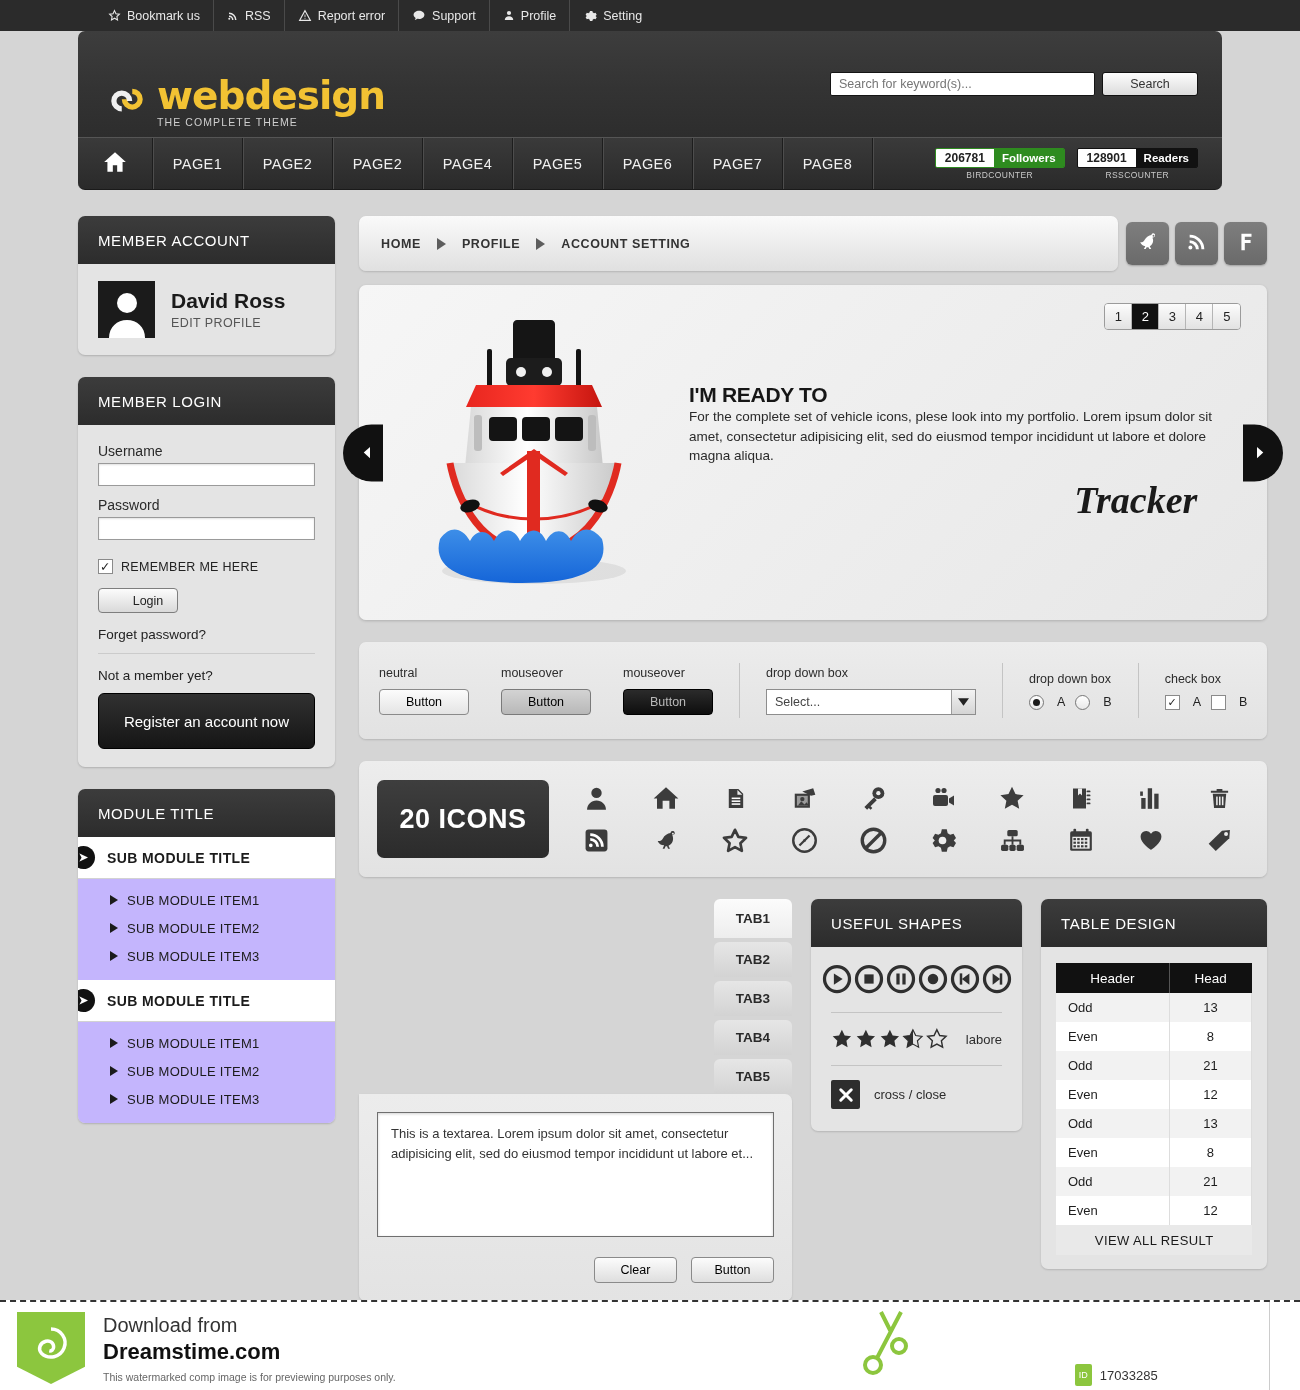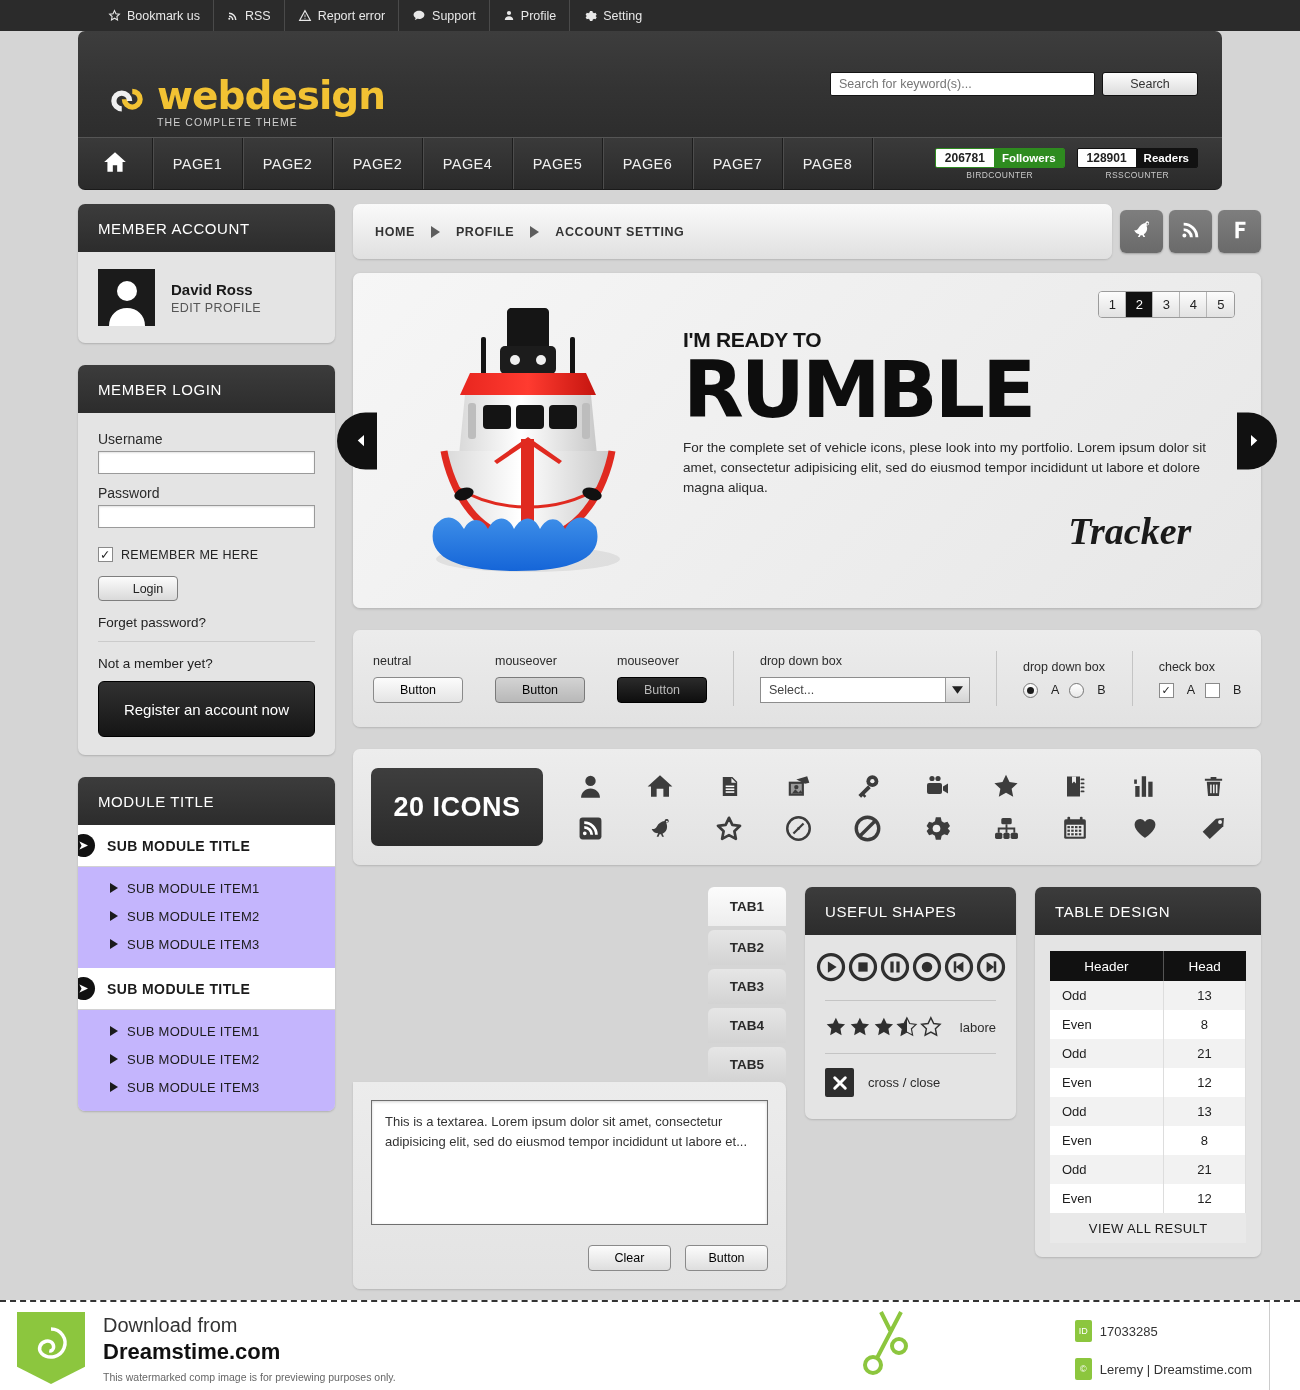--- a/index.html
+++ b/index.html
@@ -72,37 +72,37 @@
   .counters{margin-left:auto;display:flex;align-items:center;gap:12px;padding-right:24px;}
   .counter{display:flex;flex-direction:column;align-items:center;gap:2px;}
   .counter-row{display:flex;height:20px;border-radius:2px;overflow:hidden;}
   .counter-num{background:#fff;color:#222;font-size:12px;font-weight:bold;padding:0 9px;display:flex;align-items:center;}
   .counter-lab{color:#fff;font-size:11.5px;font-weight:bold;padding:0 8px;display:flex;align-items:center;}
   .cgreen{background:#2e8b1f;} .cgreen-b{border:1px solid #2e8b1f;}
   .cdark{background:#111;} .cdark-b{border:1px solid #111;}
   .counter-cap{font-size:8.5px;color:#c9c9c9;letter-spacing:.4px;}
 
   
-  .body{display:flex;gap:18px;margin-top:14px;}
+  .body{display:flex;gap:24px;margin-top:26px;}
   .sidebar{width:257px;flex:0 0 257px;}
   .content{flex:1;}
 
   .panel{border-radius:7px;overflow:hidden;margin-bottom:22px;background:#e4e4e4;
          box-shadow:0 1px 2px rgba(0,0,0,.18);}
   .panel-head{
     height:48px;display:flex;align-items:center;padding:0 20px;
     background:linear-gradient(#3c3c3c,#2c2c2c);
     color:#fff;font-size:15px;letter-spacing:.6px;
   }
   .panel-body{padding:18px 20px;}
 
   
   .member{display:flex;align-items:center;gap:16px;padding:17px 20px;}
   .avatar{width:57px;height:57px;background:#1b1b1b;display:flex;align-items:flex-end;justify-content:center;overflow:hidden;}
-  .m-name{font-size:15px;font-weight:bold;color:#1a1a1a;}
+  .m-name{font-size:21px;font-weight:bold;color:#1a1a1a;}
   .m-edit{font-size:12.5px;color:#555;letter-spacing:.4px;margin-top:3px;}
 
   
   .flabel{font-size:14px;color:#2a2a2a;margin-bottom:4px;}
   .finput{width:100%;height:23px;border:1px solid #9a9a9a;background:#fff;margin-bottom:11px;
           box-shadow:inset 0 1px 2px rgba(0,0,0,.12);}
   .checkline{display:flex;align-items:center;gap:8px;margin:8px 0 14px;}
   .cbox{width:15px;height:15px;border:1px solid #8a8a8a;background:#fff;display:flex;align-items:center;justify-content:center;font-size:11px;color:#222;}
   .checkline span{font-size:12.5px;color:#222;letter-spacing:.3px;}
   .btn-lite{
@@ -270,21 +270,21 @@
   .wm-badge{
     position:absolute;left:17px;top:10px;width:68px;height:72px;background:#8cc63e;
     clip-path:polygon(0 0,100% 0,100% 76%,50% 100%,0 76%);
     display:flex;align-items:flex-start;justify-content:center;padding-top:10px;
   }
   .wm-txt{position:absolute;left:103px;top:12px;}
   .wm-l1{font-size:20px;color:#333;}
   .wm-l2{font-size:22px;font-weight:bold;color:#111;margin-top:2px;}
   .wm-l3{font-size:10.5px;color:#666;margin-top:6px;}
   .wm-right{position:absolute;right:48px;top:18px;}
-  .wm-r{display:flex;align-items:center;gap:8px;margin-bottom:16px;}
+  .wm-r{display:flex;align-items:center;gap:8px;margin-bottom:16px;margin-top:44px;}
   .wm-sq{width:17px;height:22px;background:#8cc63e;border-radius:2px;color:#fff;font-size:9px;display:flex;align-items:center;justify-content:center;}
   .wm-rt{font-size:13px;color:#333;}
   .scissor{position:absolute;left:855px;top:8px;}
   .vline{position:absolute;right:30px;top:0;width:1px;height:90px;background:#ccc;}
 </style>
 </head>
 <body>
 
 <div class="topbar">
   <div class="topbar-item">
@@ -555,21 +555,20 @@
             <rect x="109" y="138" width="13" height="100" fill="#e02a20"></rect>
             <path d="M116 136l-34 24 3 3 31-21 31 21 3-3z" fill="#e02a20"></path>
             <ellipse cx="52" cy="193" rx="10" ry="6" fill="#111" transform="rotate(-18 52 193)"></ellipse>
             <ellipse cx="180" cy="193" rx="10" ry="6" fill="#111" transform="rotate(18 180 193)"></ellipse>
 
             <path d="M22 226c10-14 22-12 30 2 6-12 18-12 24 0 7-14 20-14 26 0 8-14 20-14 26 0 7-13 19-13 25 0 8-14 20-16 31-2 8 28-16 44-80 44S14 254 22 226z" fill="url(#wave)"></path>
           </svg>
         </div>
         <div class="slide-txt">
           <div class="kicker">I'M READY TO</div>
-          <div class="bigtitle">RUMBLE</div>
           <div class="slide-desc">For the complete set of vehicle icons, plese look into my portfolio. Lorem ipsum dolor sit amet, consectetur adipisicing elit, sed do eiusmod tempor incididunt ut labore et dolore magna aliqua.</div>
           <div class="script">Tracker</div>
         </div>
         <div class="pager">
           <span class="pg">1</span>
           <span class="pg on">2</span>
           <span class="pg">3</span>
           <span class="pg">4</span>
           <span class="pg">5</span>
         </div>

